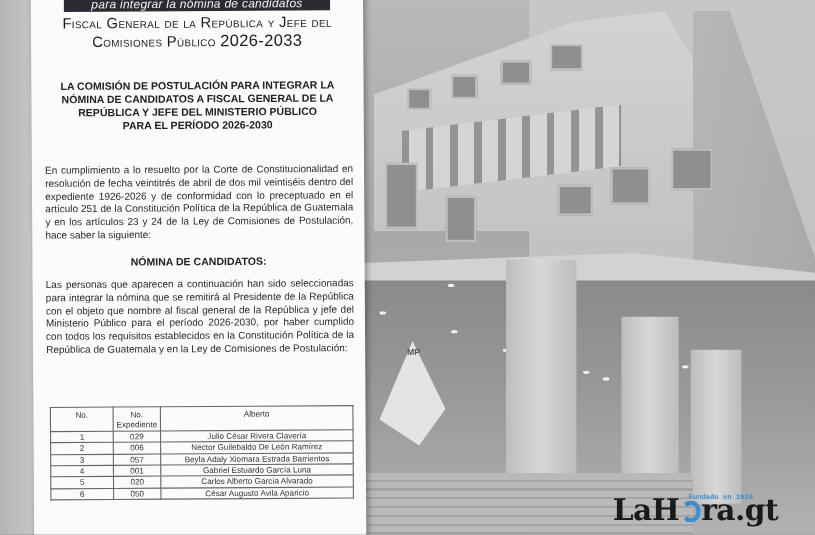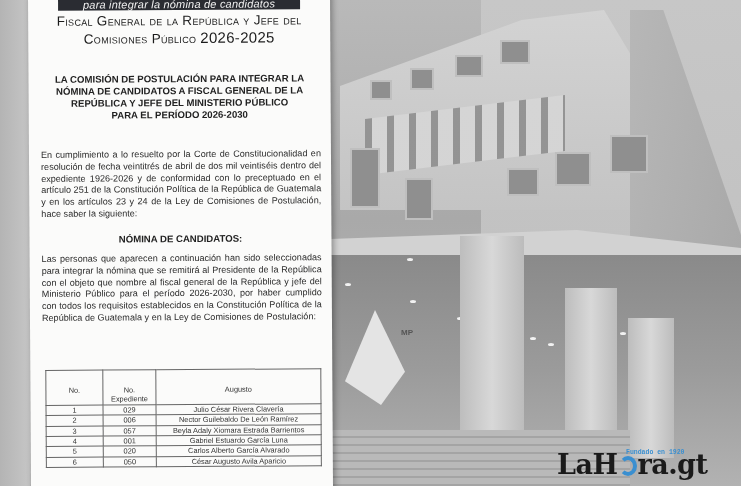--- a/index.html
+++ b/index.html
@@ -55,21 +55,21 @@
     .column {
       position: absolute; background: linear-gradient(90deg, #bdbdbd, #d8d8d8 50%, #bcbcbc);
     }
     .light { position: absolute; width: 6px; height: 3px; border-radius: 50%; background: #f2f2f2; }
     .mp-sign {
       position: absolute; left: 345px; top: 310px; width: 60px; height: 95px;
       background: #e4e4e4;
       clip-path: polygon(50% 0%, 100% 65%, 60% 100%, 0% 75%);
     }
     .mp-text {
-      position: absolute; left: 370px; top: 328px; font-size: 8px; font-weight: bold; color: #555; margin-left: 31px;
+      position: absolute; left: 370px; top: 316px; font-size: 8px; font-weight: bold; color: #555;
     }
     .steps {
       position: absolute; left: 330px; top: 430px; width: 300px; height: 56px;
       background: repeating-linear-gradient(180deg, #b9b9b9 0 6px, #a4a4a4 6px 8px);
     }
 
     
     .paper {
       position: absolute; left: 28px; top: -4px; width: 302px; height: 496px;
       background: #fbfbfa;
@@ -107,23 +107,23 @@
     }
     table.cand {
       position: absolute; left: 15px; top: 374px; width: 276px;
       border-collapse: collapse; font-size: 7.4px; color: #333;
       font-family: "Liberation Sans", sans-serif;
     }
     table.cand th, table.cand td {
       border: 1px solid #666; text-align: center; font-weight: normal;
       padding: 0 2px; line-height: 9.4px;
     }
-    table.cand th { vertical-align: top; padding-top: 15px; }
+    table.cand th { vertical-align: top; padding-top: 2px; }
     table.cand .c1 { width: 57px; }
-    table.cand .c2 { width: 53px; }
+    table.cand .c2 { width: 43px; }
     .footer-faded {
       position: absolute; left: 110px; top: 481px; width: 140px; height: 6px;
       font-size: 6px; color: #bbb; overflow: hidden; white-space: nowrap;
     }
 
     
     .logo {
       position: absolute; left: 557px; top: 448px; height: 34px;
       font-family: "DejaVu Serif", serif; font-weight: bold;
       font-size: 27px; color: #1a1a1a; letter-spacing: -0.5px; line-height: 34px;
@@ -181,21 +181,21 @@
   <div class="left-strip"></div>
 </div>
 
 <div class="paper">
   <div class="banner">para integrar la nómina de candidatos</div>
 
   <div class="doc-title">
     <div>Fiscal General de la República y Jefe del</div>
     <div>
       <span>Comisiones Público</span>
-      <span class="year">2026-2025</span>
+      <span class="year">2026-2033</span>
     </div>
   </div>
 
   <div class="heading">
     <div>LA COMISIÓN DE POSTULACIÓN PARA INTEGRAR LA</div>
     <div>NÓMINA DE CANDIDATOS A FISCAL GENERAL DE LA</div>
     <div>REPÚBLICA Y JEFE DEL MINISTERIO PÚBLICO</div>
     <div>PARA EL PERÍODO 2026-2030</div>
   </div>
 
@@ -203,21 +203,21 @@
 
   <div class="subheading">NÓMINA DE CANDIDATOS:</div>
 
   <p class="para p2">Las personas que aparecen a continuación han sido seleccionadas para integrar la nómina que se remitirá al Presidente de la República con el objeto que nombre al fiscal general de la República y jefe del Ministerio Público para el período 2026-2030, por haber cumplido con todos los requisitos establecidos en la Constitución Política de la República de Guatemala y en la Ley de Comisiones de Postulación:</p>
 
   <table class="cand">
     <thead>
       <tr>
         <th class="c1">No.</th>
         <th class="c2">No. Expediente</th>
-        <th>Augusto</th>
+        <th>Alberto</th>
       </tr>
     </thead>
     <tbody>
       <tr>
         <td>1</td>
         <td>029</td>
         <td>Julio César Rivera Clavería</td>
       </tr>
       <tr>
         <td>2</td>

